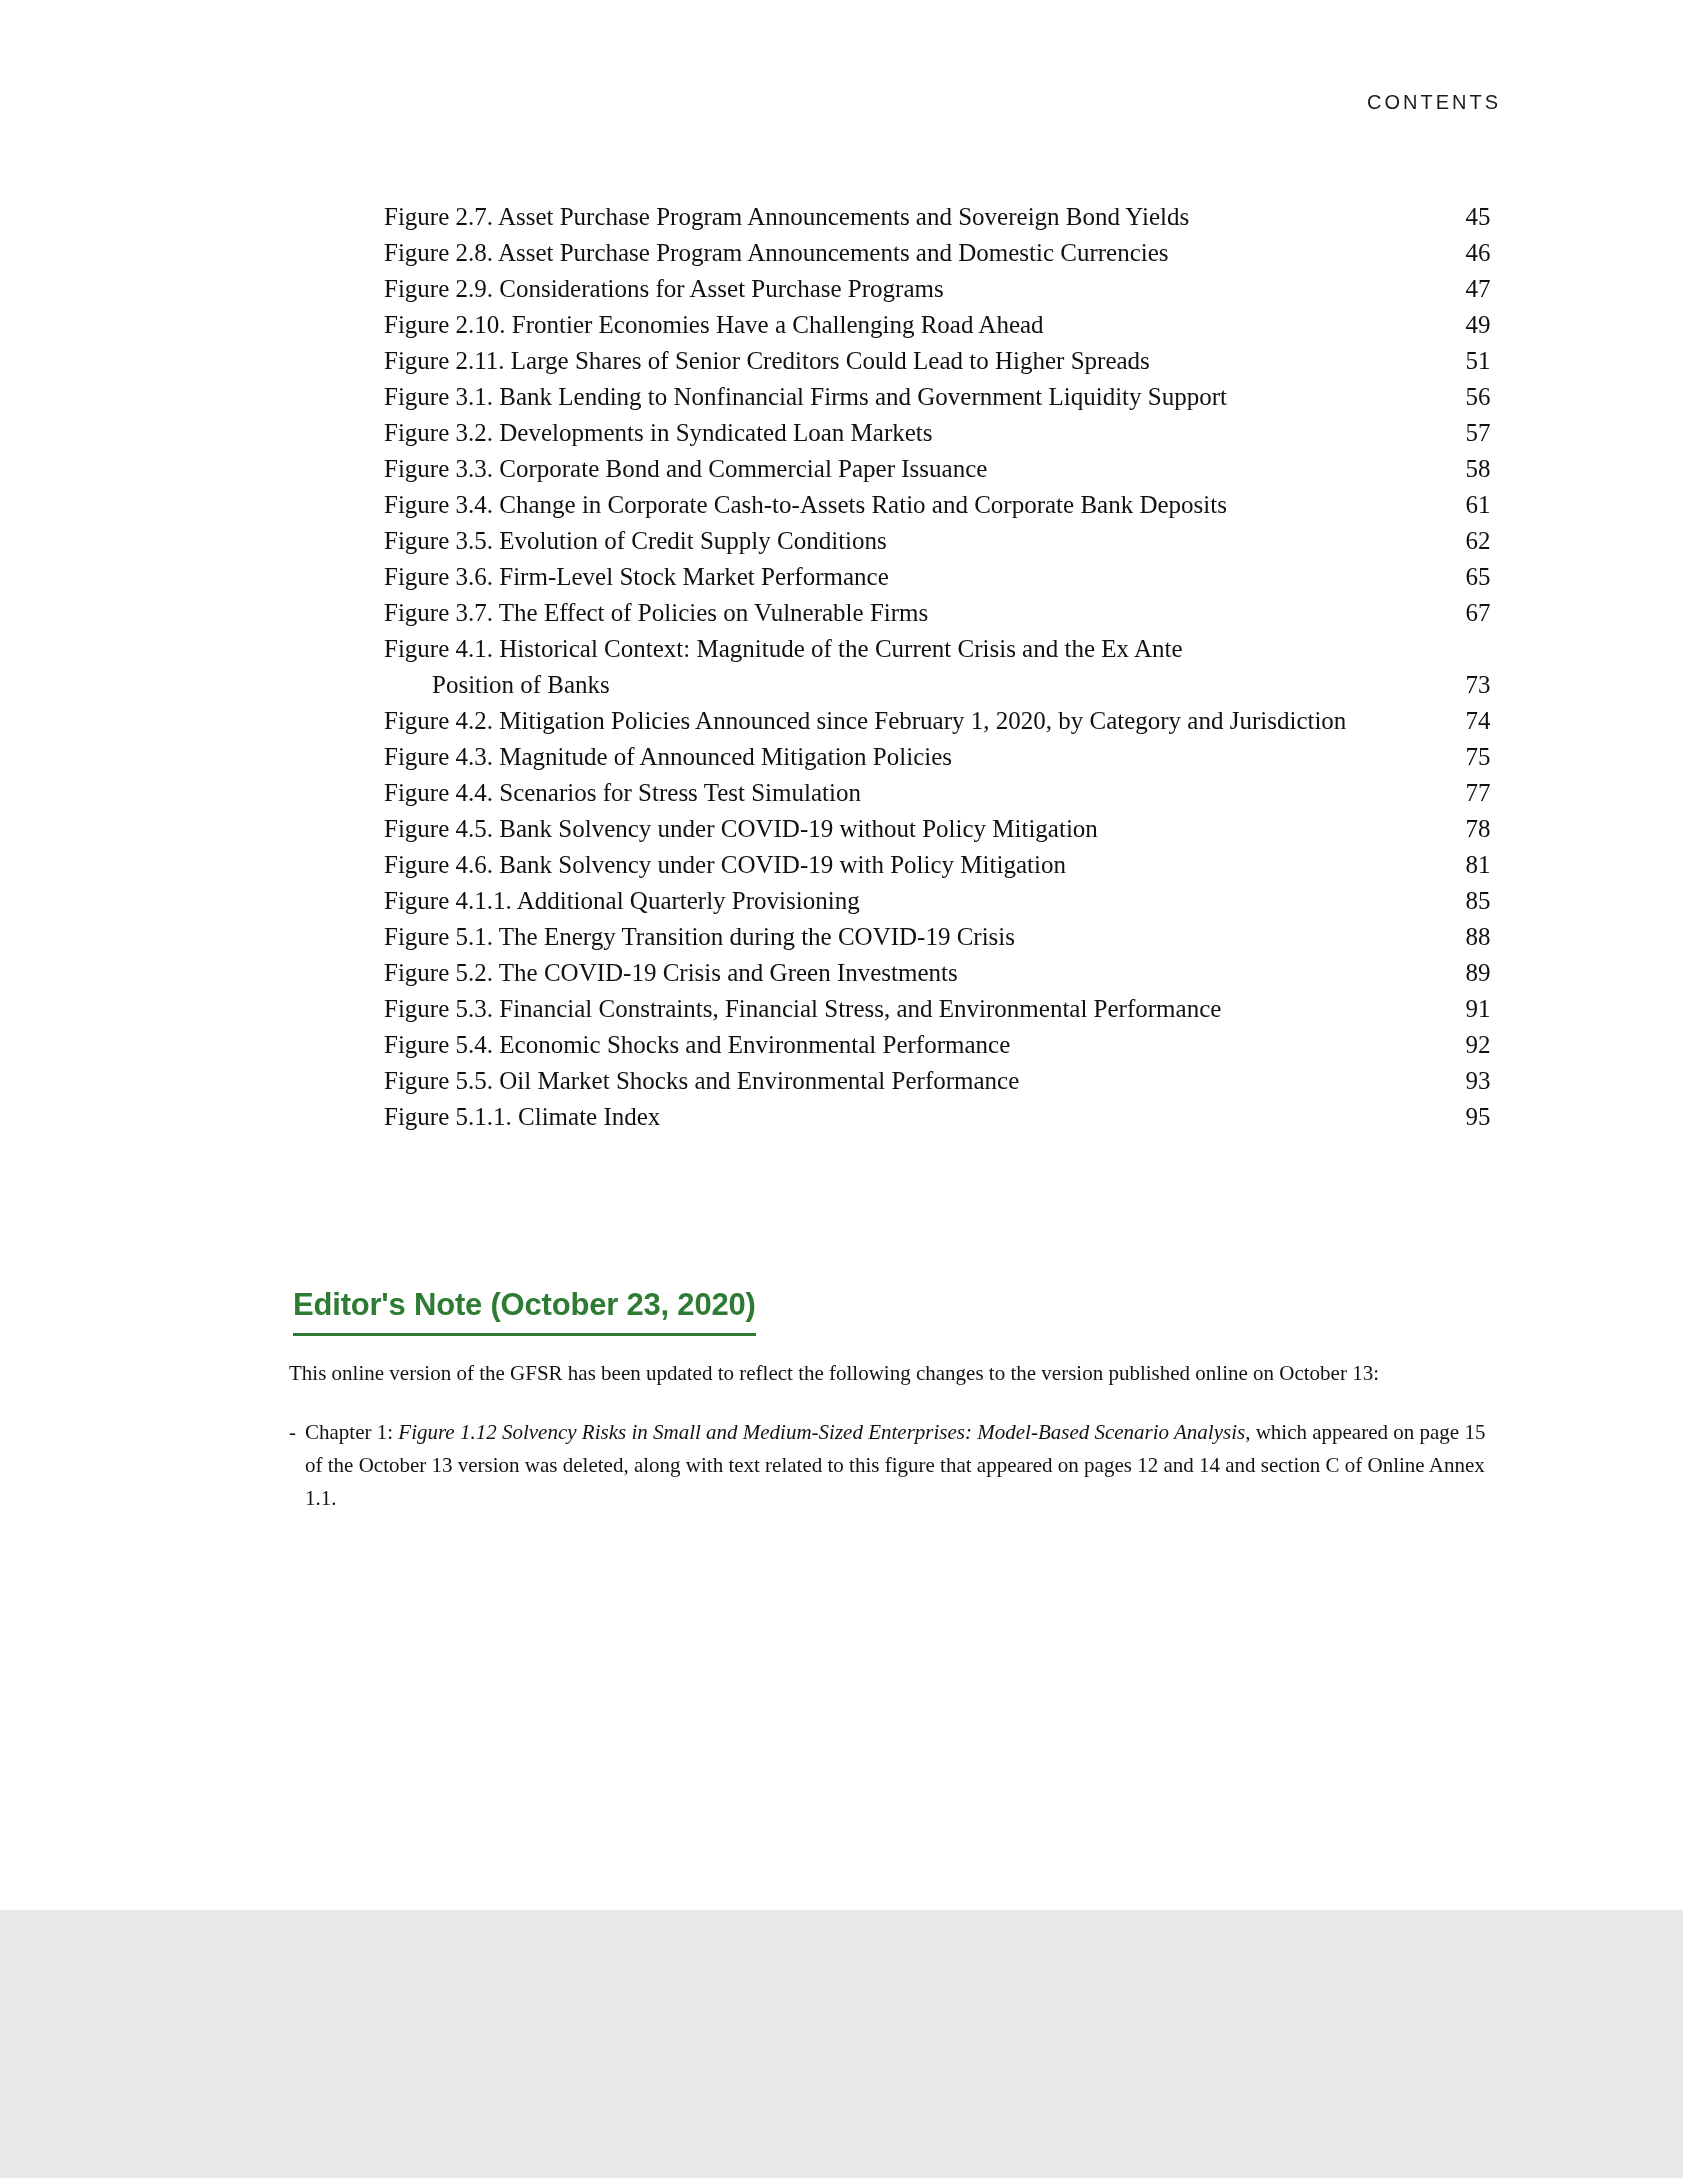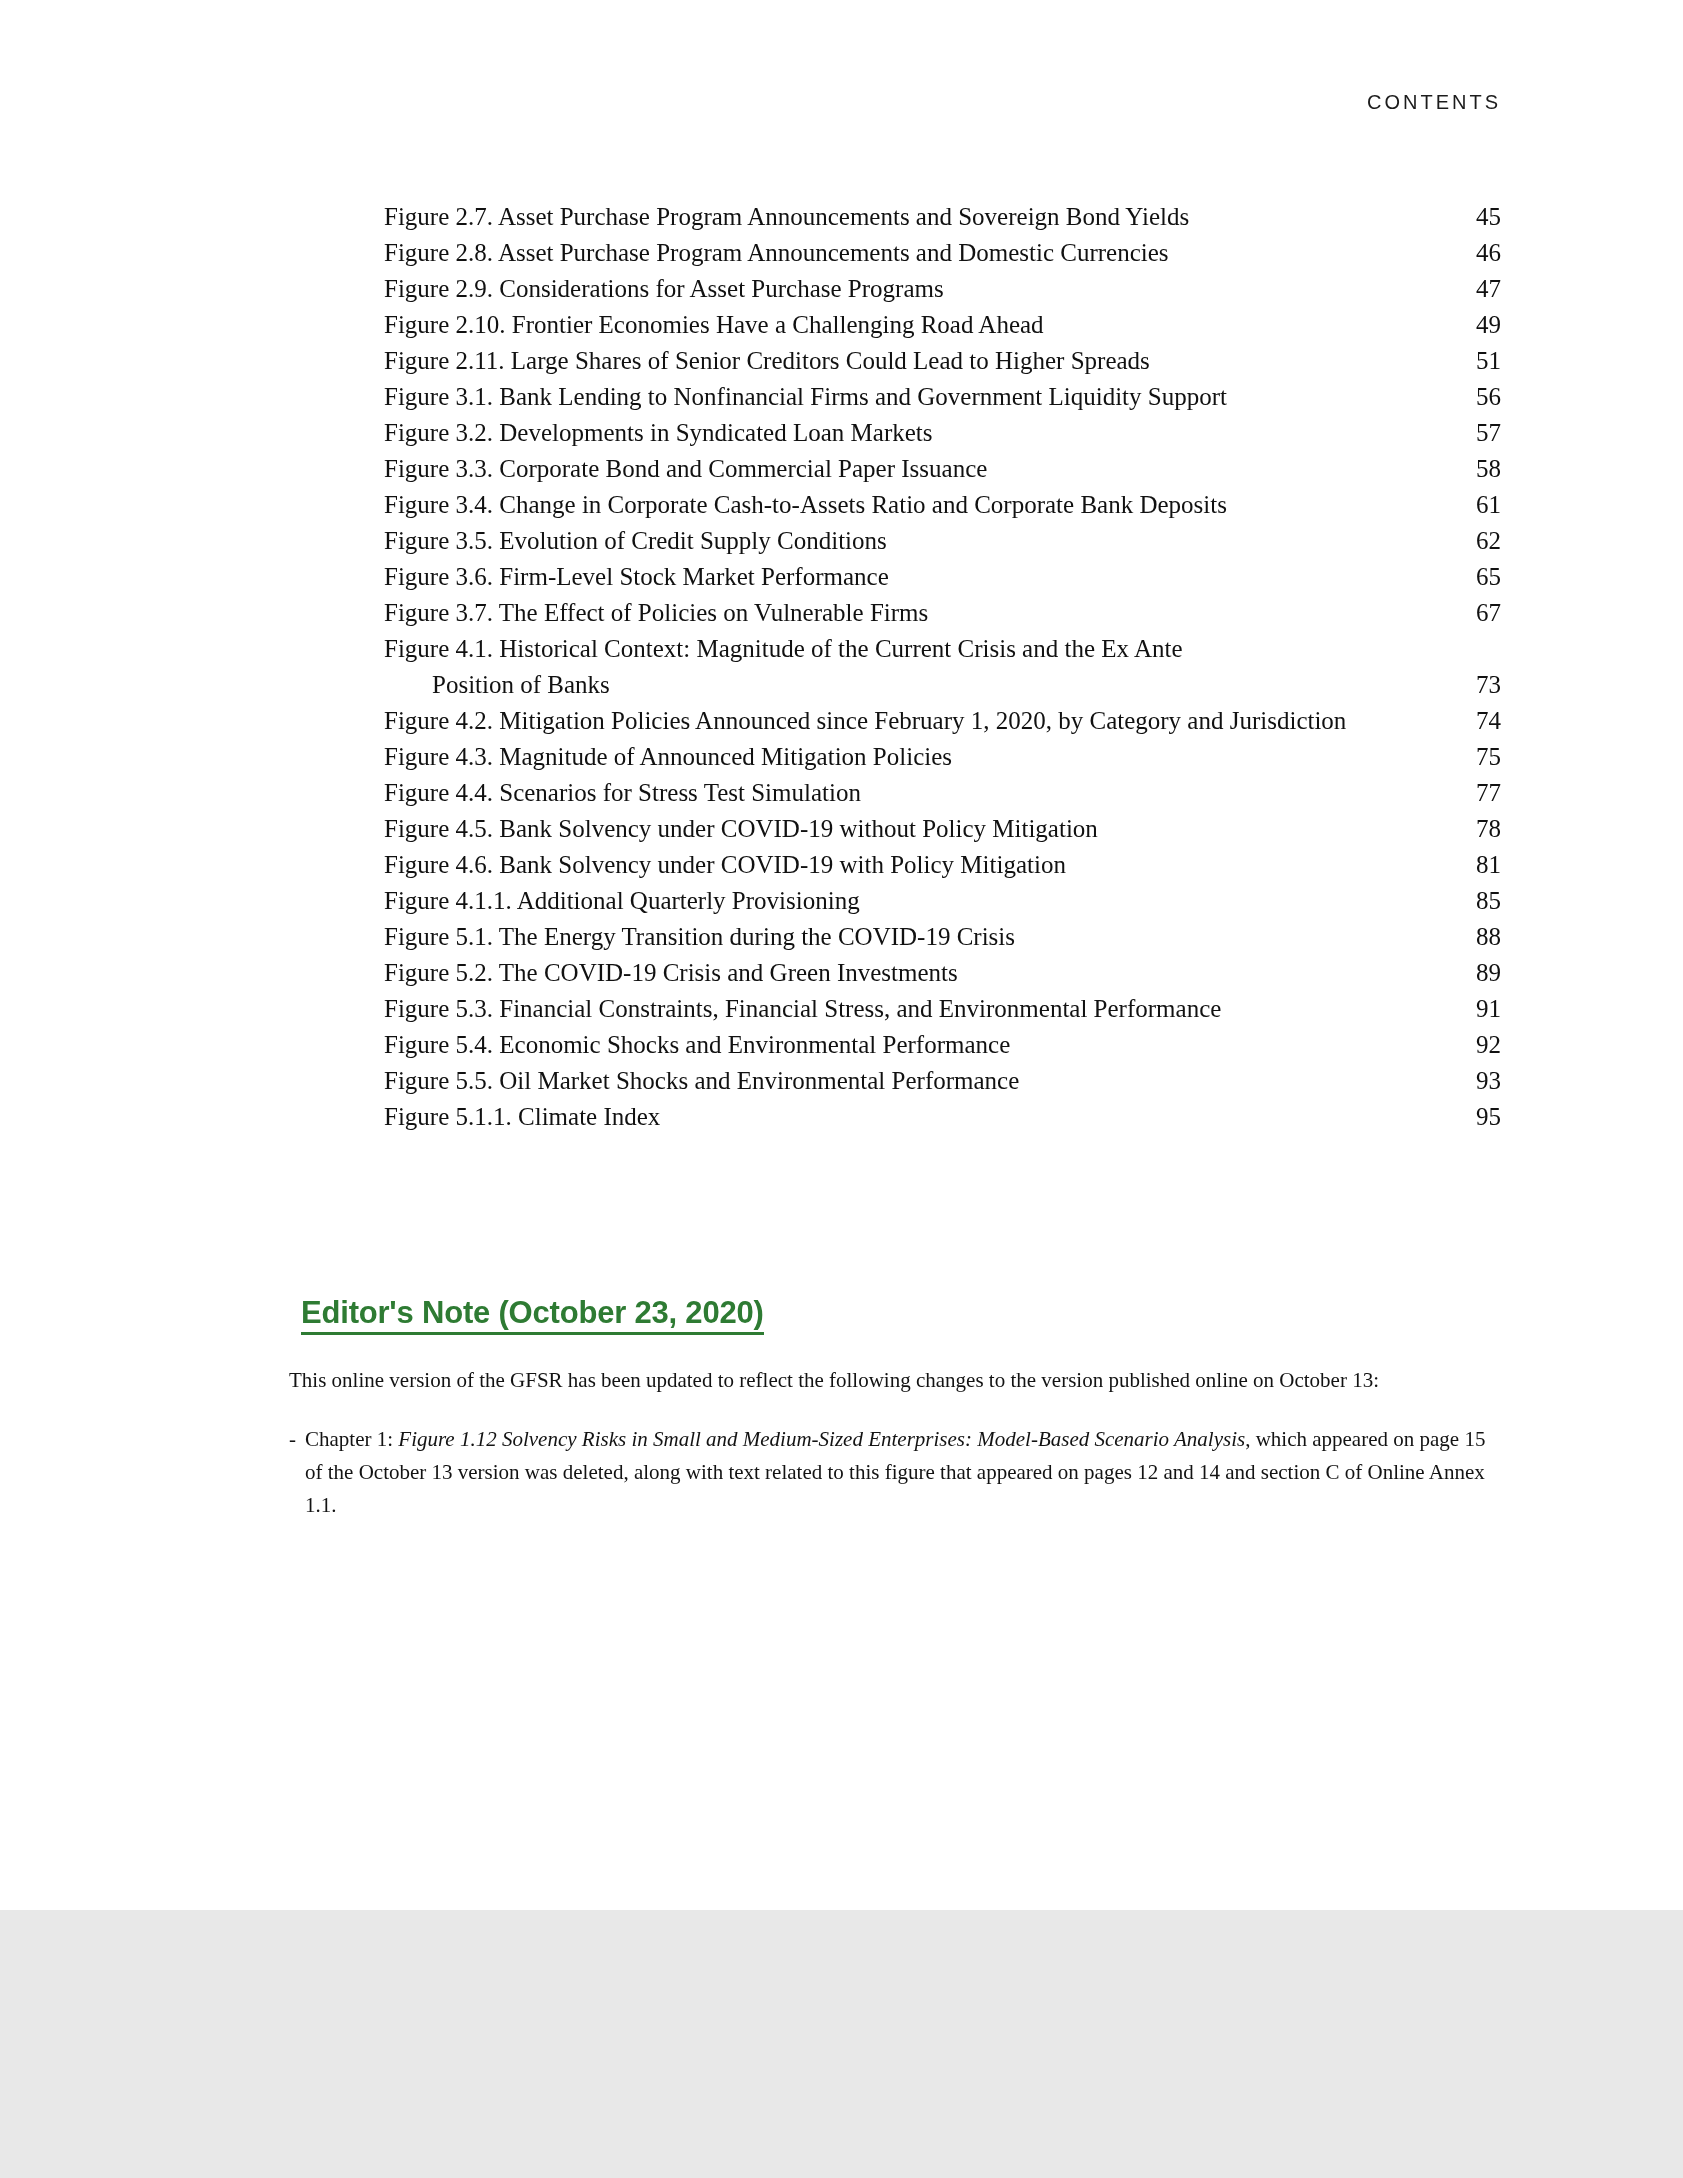--- a/index.html
+++ b/index.html
@@ -33,37 +33,37 @@
   .toc-row{
     display:flex;
     justify-content:space-between;
     align-items:flex-end;
     line-height:36px;
     font-size:25px;
     gap:12px;
   }
   .toc-title{ flex:1 1 auto; padding-right:14px; }
   .toc-title .wrap-line{ display:block; padding-left:48px; }
-  .toc-page{ flex:0 0 auto; text-align:right; min-width:46px; }
+  .toc-page{ flex:0 0 auto; text-align:center; min-width:46px; }
   .editors-note{
     position:absolute;
     top:1283px;
     left:289px;
     width:1214px;
   }
   .editors-heading{
     display:inline-block;
     font-family:"Liberation Sans", sans-serif;
     font-size:31px;
     font-weight:700;
     letter-spacing:-0.2px;
     color:#2e7b33;
     border-bottom:3px solid #2e7b33;
-    padding-bottom:1px;
-    margin:12px;
+    padding-bottom:10px;
+    margin:4px;
   }
   .editors-intro{
     margin-top:18px;
     font-size:21px;
     line-height:30px;
     color:#131313;
   }
   .editors-bullet{
     margin-top:28px;
     display:flex;

